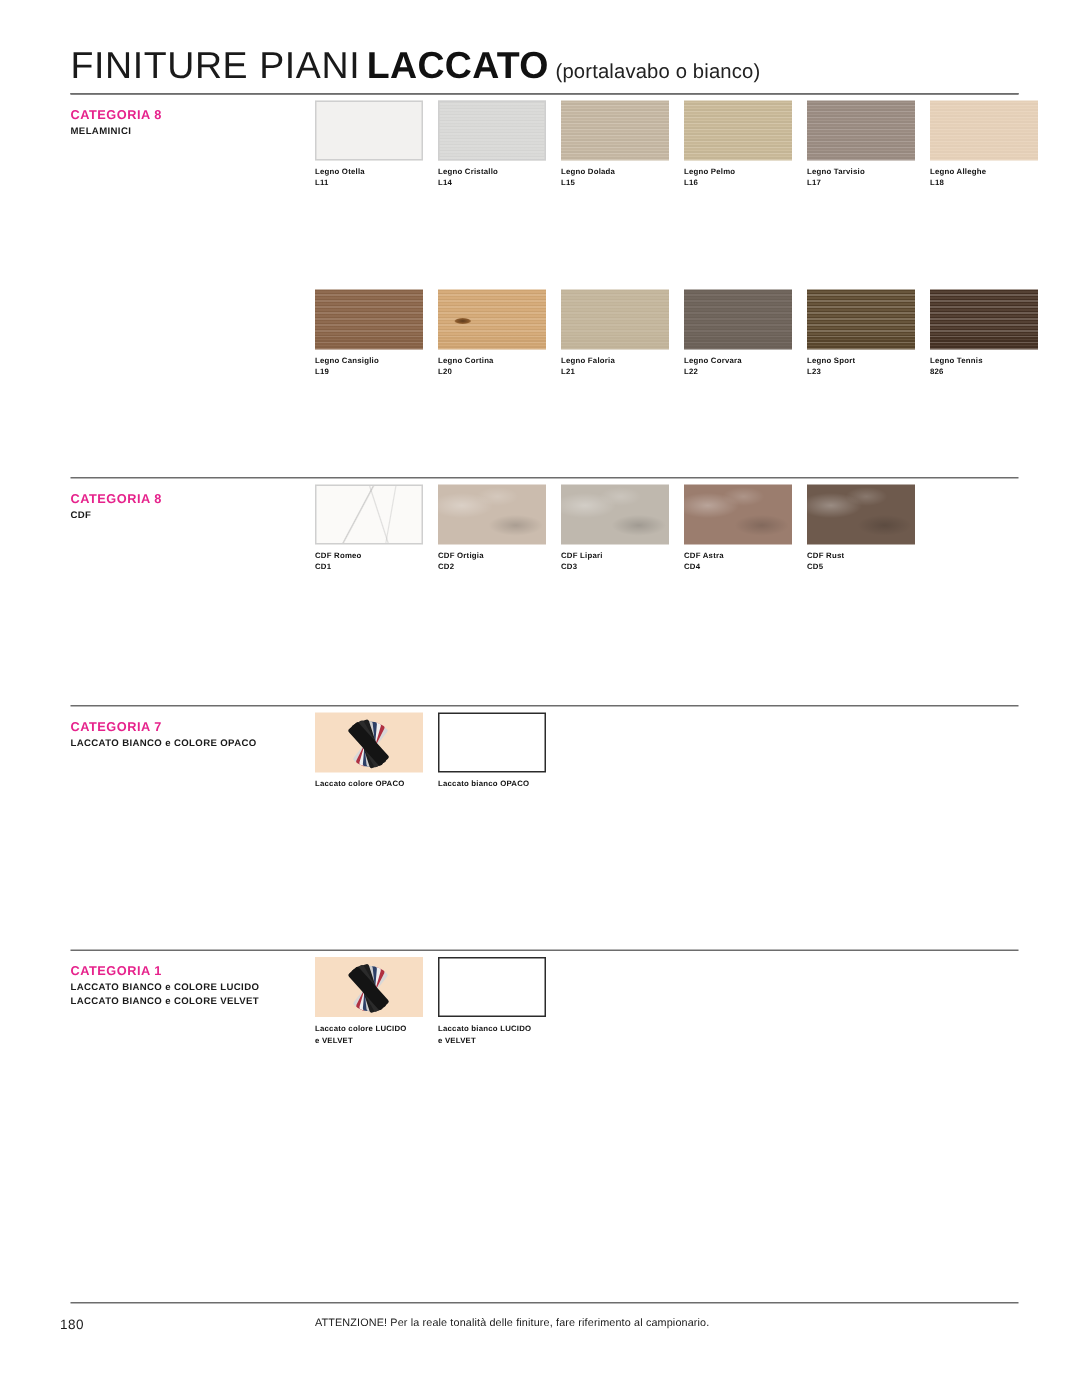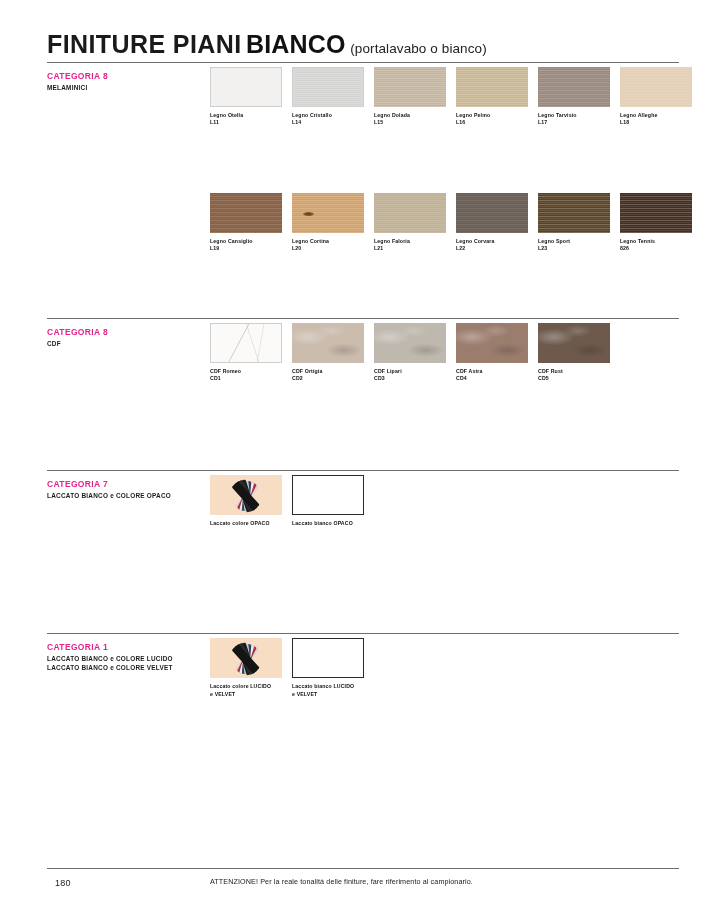--- a/index.html
+++ b/index.html
@@ -6,21 +6,21 @@
   body{
     width:726px;height:920px;background:#ffffff;
     font-family:"Liberation Sans", sans-serif;
     color:#1a1a1a;-webkit-font-smoothing:antialiased;
   }
   .page{position:relative;width:726px;height:920px;box-sizing:border-box;}
 
   
   .header{position:absolute;left:47px;top:32px;width:632px;}
   .title-line{white-space:nowrap;line-height:1;}
-  .t-light{font-size:25px;font-weight:700;letter-spacing:.4px;color:#1a1a1a;}
+  .t-light{font-size:25px;font-weight:400;letter-spacing:.4px;color:#1a1a1a;}
   .t-bold{font-size:25px;font-weight:700;letter-spacing:.2px;color:#111;}
   .t-sub{font-size:13.5px;font-weight:400;color:#222;letter-spacing:.1px;}
   .header-rule{position:absolute;left:47px;top:62px;width:632px;height:1px;background:#3b3b3b;}
 
   
   .cat{position:absolute;left:47px;width:632px;}
   .cat-rule{position:absolute;left:0;top:0;width:632px;height:1px;background:#6d6d6d;}
   .cat-head{position:absolute;left:0;top:9px;width:165px;}
   .cat-title{font-size:8.5px;font-weight:700;color:#e6238c;letter-spacing:.35px;line-height:1.25;}
   .cat-sub{font-size:6.4px;font-weight:700;color:#1a1a1a;letter-spacing:.25px;line-height:1.45;margin-top:1px;}
@@ -61,33 +61,33 @@
       linear-gradient(100deg, transparent 68%, rgba(176,176,176,.35) 69%, transparent 70%);}
   .knot{position:absolute;width:11px;height:4px;border-radius:50%;
     background:radial-gradient(ellipse at center, #5d3a1c 0%, #8a5a2c 55%, rgba(160,110,60,0) 100%);}
 
   
   .fan{width:72px;height:40px;position:relative;overflow:hidden;}
   .fan-box{width:72px;height:40px;box-sizing:border-box;border:1px solid #2b2b2b;background:#fff;}
 
   
   .footer-rule{position:absolute;left:47px;top:868px;width:632px;height:1px;background:#6d6d6d;}
-  .pageno{position:absolute;left:55px;top:878px;font-size:9px;color:#1a1a1a;letter-spacing:.3px;text-align:right;}
+  .pageno{position:absolute;left:40px;top:878px;font-size:9px;color:#1a1a1a;letter-spacing:.3px;text-align:right;}
   .note{position:absolute;left:210px;top:877px;font-size:7.2px;color:#1a1a1a;letter-spacing:.1px;}
   .note b{font-weight:400;}
 </style>
 </head>
 <body>
 
 <div class="page">
 
   <div class="header">
     <div class="title-line">
       <span class="t-light">FINITURE PIANI</span>
-      <span class="t-bold">BIANCO</span>
+      <span class="t-bold">LACCATO</span>
       <span class="t-sub">(portalavabo o bianco)</span>
     </div>
   </div>
   <div class="header-rule"></div>
 
   <div id="cats">
       <div class="cat" style="top: 62px;">
         <div class="cat-rule"></div>
         <div class="cat-head">
           <div class="cat-title">CATEGORIA 8</div>

